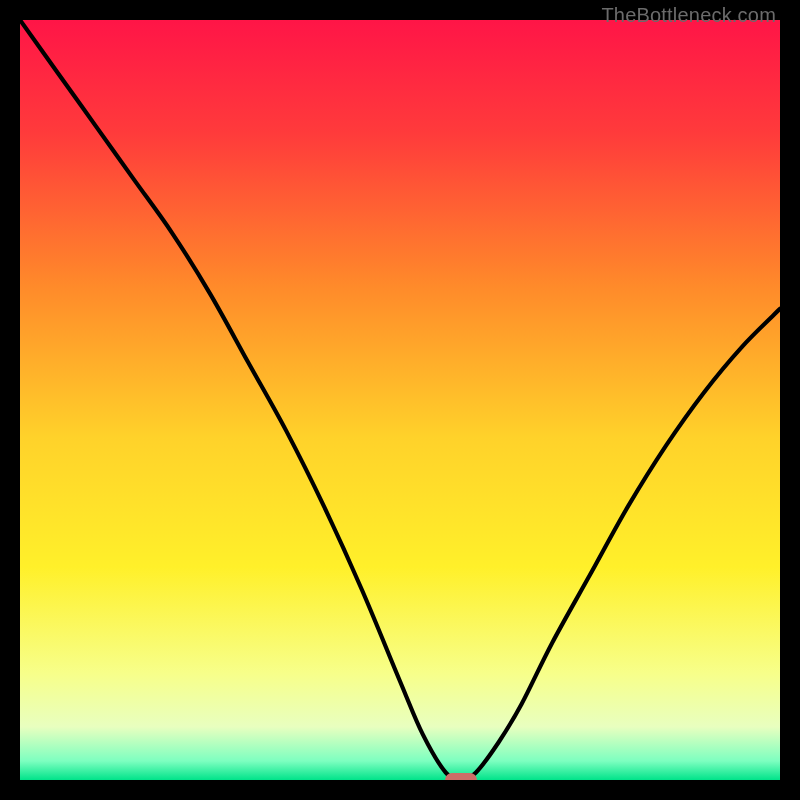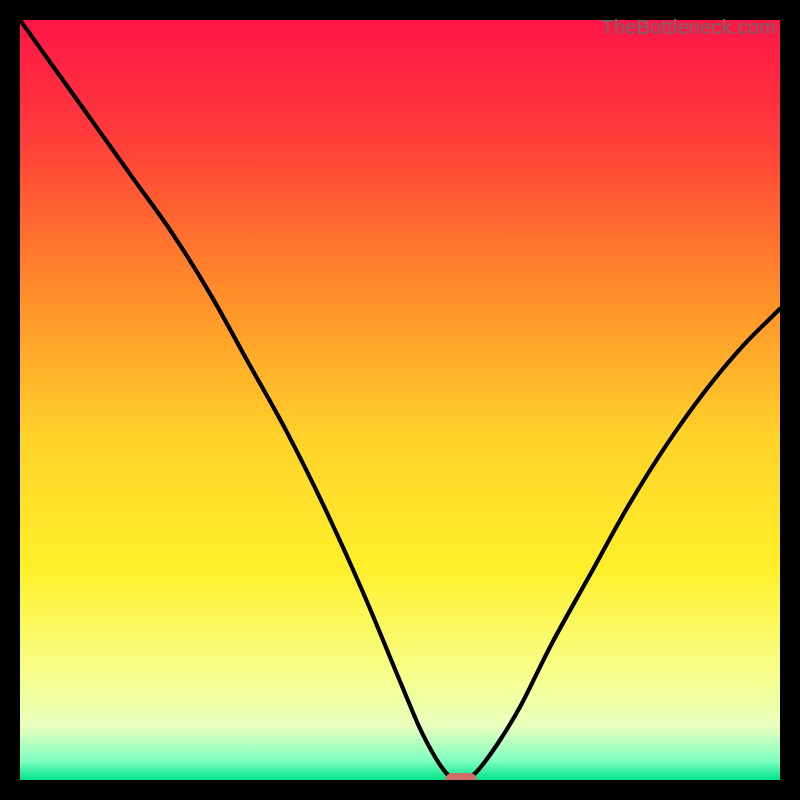--- a/index.html
+++ b/index.html
@@ -27,21 +27,21 @@
   }
   .gradient {
     position: absolute;
     left: 0;
     top: 0;
     width: 100%;
     height: 100%;
   }
   .watermark {
     position: absolute;
-    top: 16px;
+    top: 4px;
     right: 24px;
     color: #6b6b6b;
     font-size: 20px;
     font-weight: 500;
     letter-spacing: 0.2px;
     user-select: none;
   }
   .marker {
     position: absolute;
     width: 32px;

